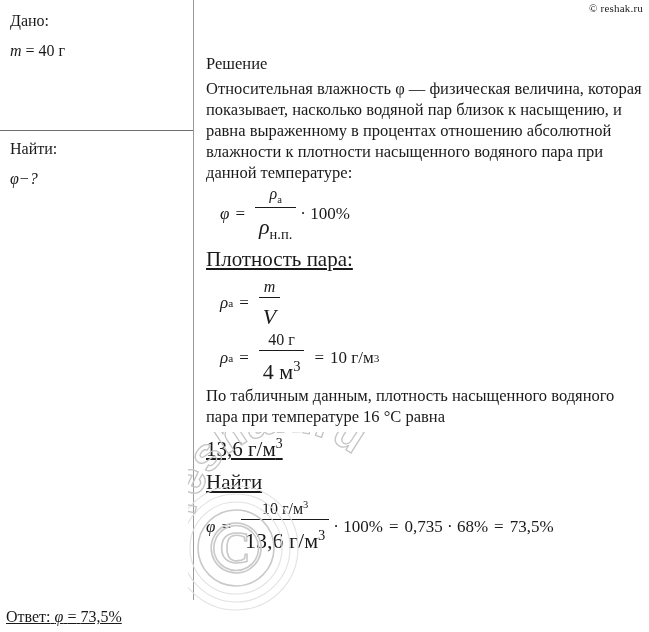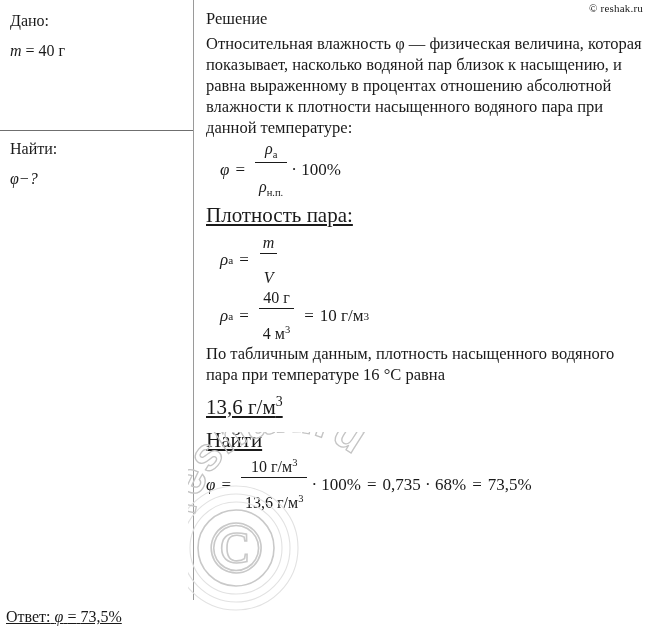--- a/index.html
+++ b/index.html
@@ -73,20 +73,21 @@
     left: 194px;
     top: 0;
     width: 455px;
     height: 632px;
     box-sizing: border-box;
     padding: 5px 6px 0 12px;
   }
   .sol-heading {
     font-size: 16.5px;
     line-height: 28px;
+    margin-top: 45px;
   }
   .sol-para {
     font-size: 16.5px;
     line-height: 21px;
     margin: 0;
     text-align: left;
   }
   .sol-label {
     font-size: 21px;
     line-height: 33px;
@@ -123,23 +124,23 @@
     align-items: center;
     vertical-align: middle;
     margin: 0 4px;
     line-height: 1.12;
   }
   .frac .num {
     padding: 0 4px 1px 4px;
     font-size: 16px;
   }
   .frac .den {
-    padding: 15px 4px 0 4px;
+    padding: 7px 4px 0 4px;
     border-top: 1.2px solid #1a1a1a;
-    font-size: 16px;
+    font-size: 22px;
   }
   sup.exp { font-size: 0.66em; vertical-align: super; }
   sub.sb  { font-size: 0.66em; vertical-align: sub; font-style: normal; }
 
   .eq-row { margin: 2px 0 0 14px; }
 
   
   #watermark {
     position: absolute;
     left: 188px;

